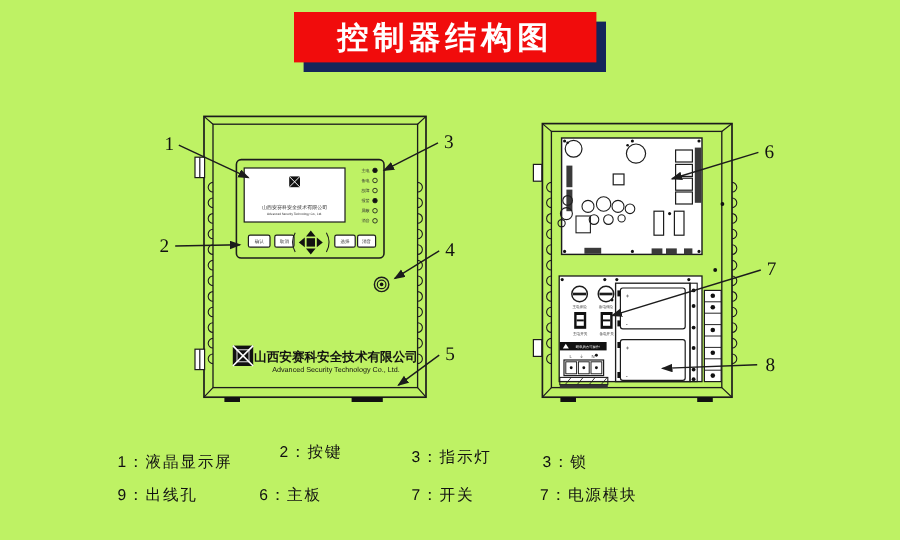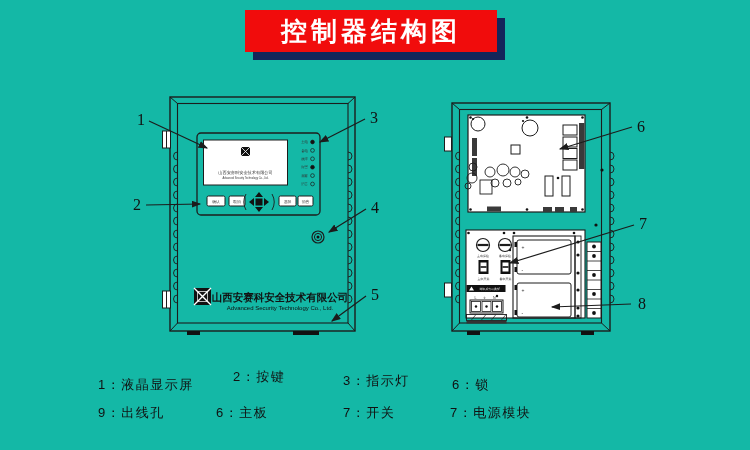--- a/index.html
+++ b/index.html
@@ -1,16 +1,16 @@
 <!DOCTYPE html>
 <html><head>
 <meta charset="utf-8">
 <style>
   html,body{margin:0;padding:0;background:#fff}
-  .scene{position:relative;width:750px;height:450px;background:#14b8a6;overflow:hidden;
+  .scene{position:relative;width:750px;height:450px;background:#bef264;overflow:hidden;
          font-family:"Liberation Sans",sans-serif;color:#1c1c1c}
   .banner-shadow{position:absolute;left:253px;top:18px;width:252px;height:42px;background:#14265a}
   .banner{position:absolute;left:245px;top:10px;width:252px;height:42px;background:#f10c0c;
           color:#fff;font-weight:bold;font-size:26px;line-height:42px;text-align:center;
           letter-spacing:4px;font-family:"Liberation Sans",sans-serif}
   .cab{position:absolute}
   .cab-left{left:160px;top:90px}
   .cab-right{left:440px;top:90px}
   .overlay{position:absolute;left:0;top:0}
   .legend-item{position:absolute;font-family:Liberation Sans, sans-serif;font-size:13px;
@@ -289,20 +289,20 @@
       <text class="callout-num" x="641" y="132">6</text>
       <text class="callout-num" x="643" y="229">7</text>
       <text class="callout-num" x="642" y="309">8</text>
     </g>
   </svg>
 
   <div>
     <span class="legend-item lg1">1：液晶显示屏</span>
     <span class="legend-item lg2">2：按键</span>
     <span class="legend-item lg3">3：指示灯</span>
-    <span class="legend-item lg4">6：锁</span>
+    <span class="legend-item lg4">3：锁</span>
     <span class="legend-item lg5">9：出线孔</span>
     <span class="legend-item lg6">6：主板</span>
     <span class="legend-item lg7">7：开关</span>
     <span class="legend-item lg8">7：电源模块</span>
   </div>
 
 </div>
 
 </body></html>

